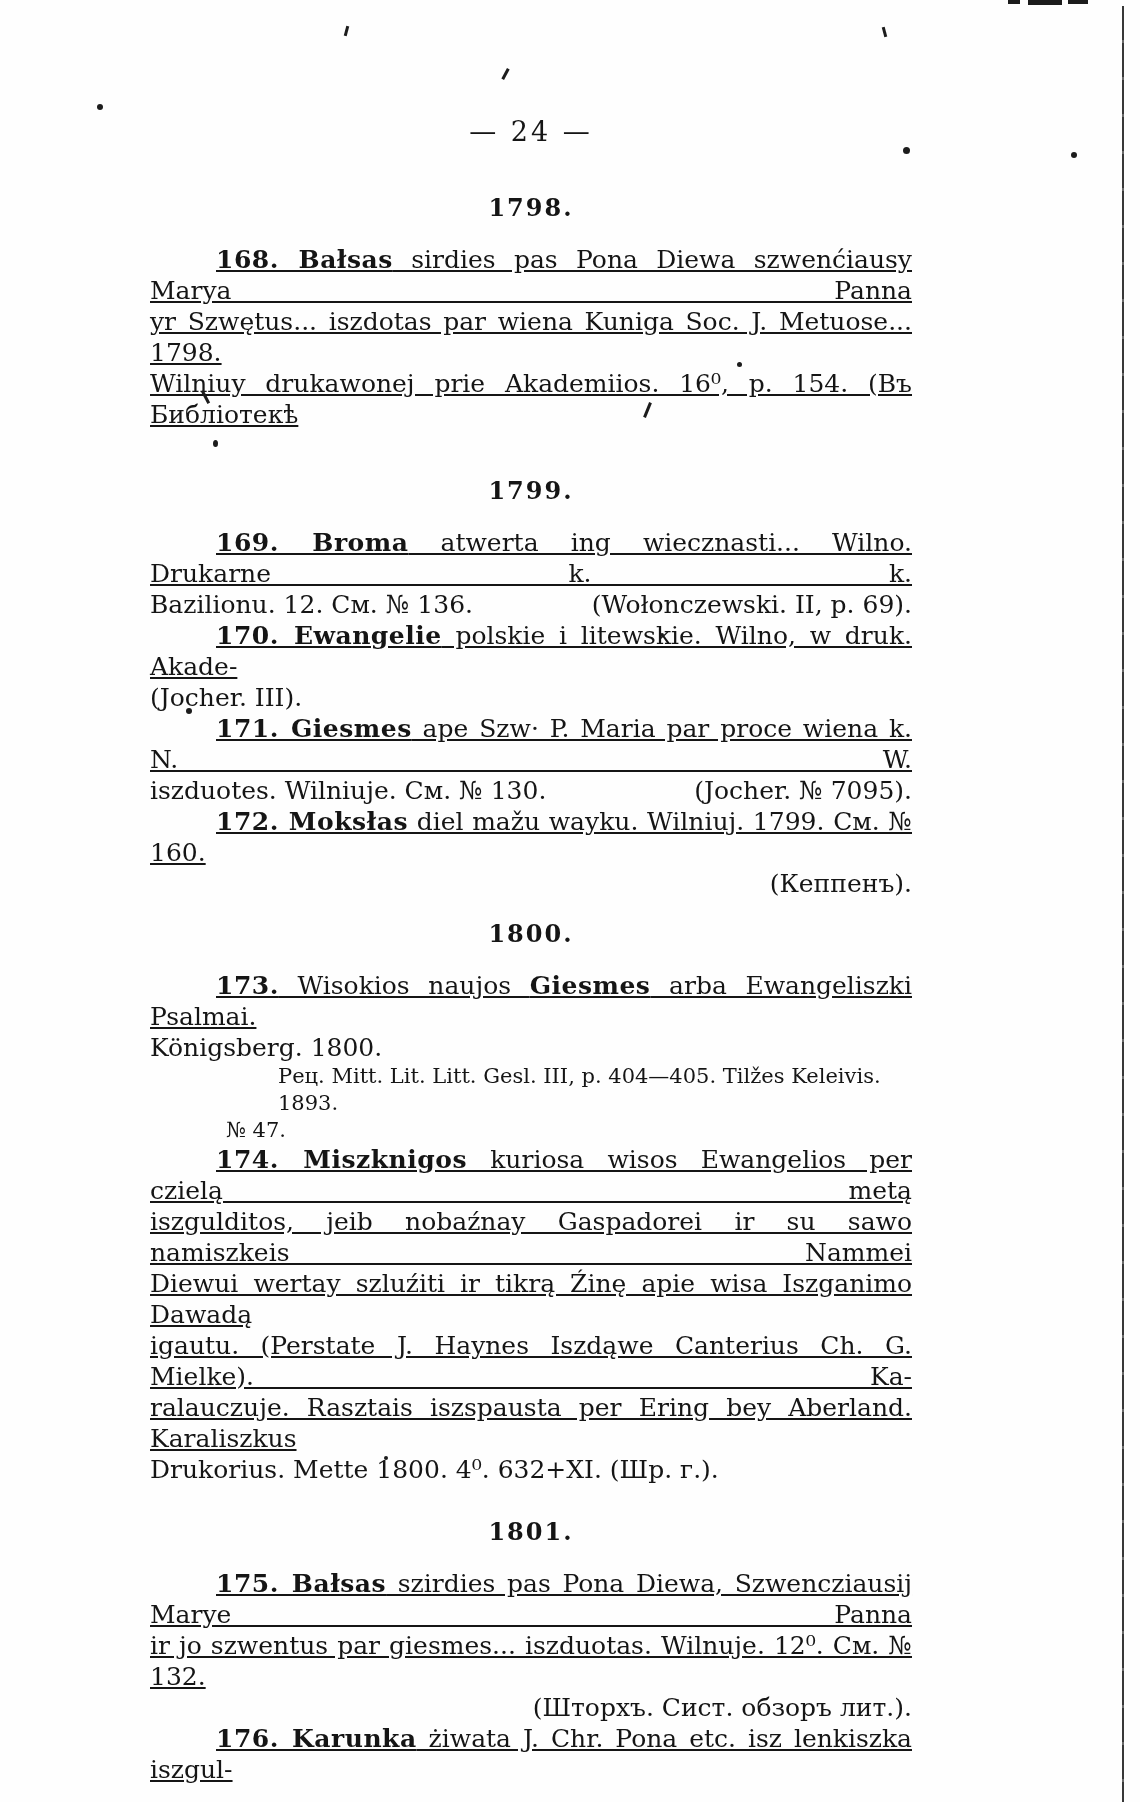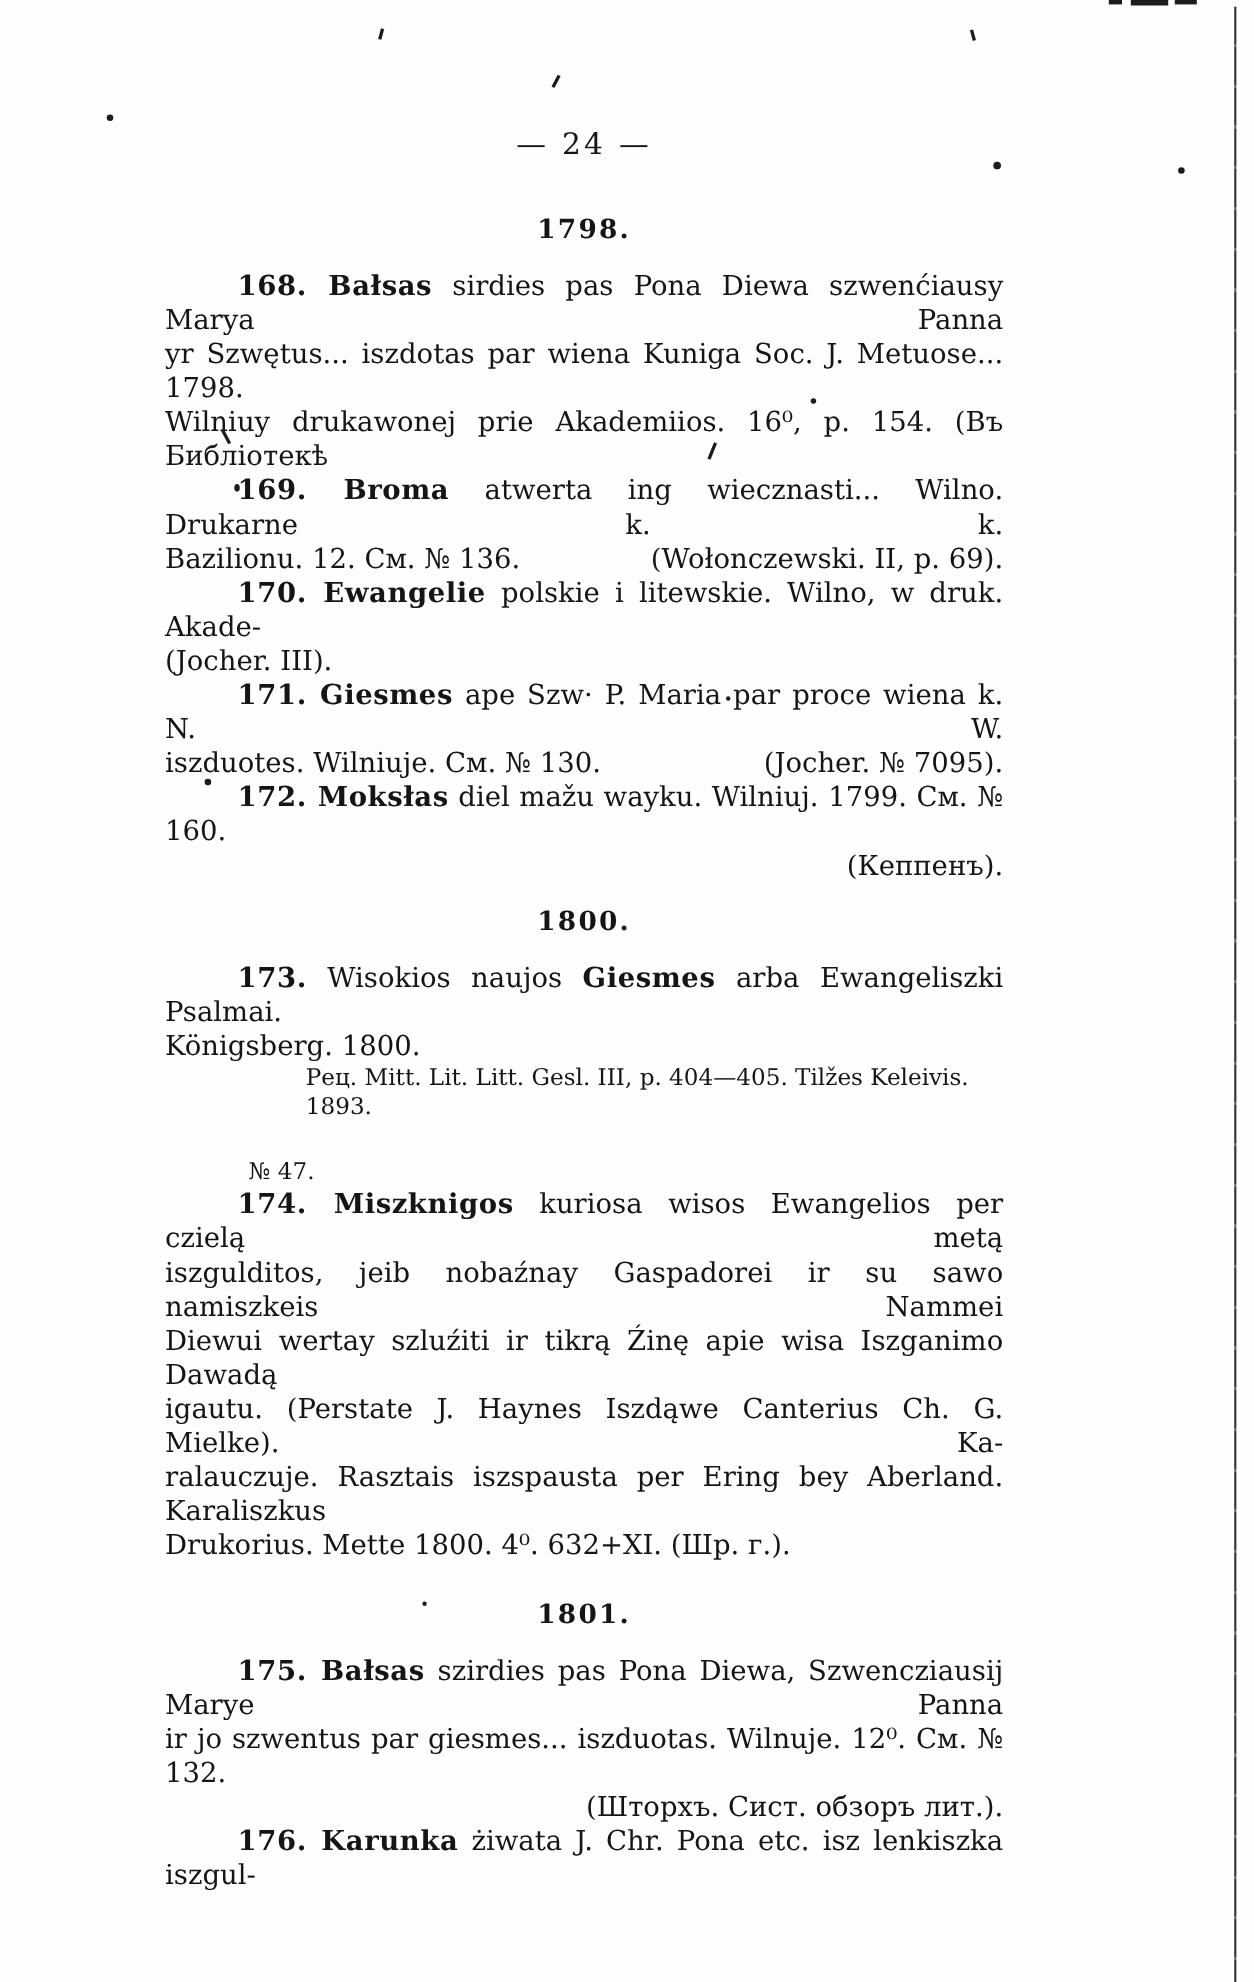--- a/index.html
+++ b/index.html
@@ -7,28 +7,28 @@
     width:1140px;height:1802px;position:relative;overflow:hidden;
     background:#fefefe;color:#151515;
     font-family:"DejaVu Serif","Liberation Serif",serif;
   }
   .page-col{position:absolute;left:150px;top:0;width:762px;}
   .pageno{margin-top:116px;text-align:center;font-size:27px;font-weight:normal;letter-spacing:3px;}
   .year{font-size:24px;font-weight:bold;text-align:center;letter-spacing:2px;margin:46px 0 22px 0;}
   .year.tight{margin-top:20px;}
   .year.mid{margin-top:32px;}
   .line{font-size:25px;line-height:31px;margin:0;text-align:left;}
-  .just{text-align:justify;text-align-last:justify;}
+  .just{text-align:justify;text-align-last:justify;text-decoration:underline;}
   .indent{text-indent:66px;}
   .b{font-weight:bold;letter-spacing:.5px;}
   .split{display:flex;justify-content:space-between;}
   .r-only{text-align:right;}
   .small{font-size:21px;line-height:27px;}
   .note1{padding-left:128px;}
-  .note2{padding-left:76px;margin-top:32px;}
+  .note2{padding-left:76px;}
   
   .edge-line{position:absolute;left:1122px;top:6px;width:2px;height:1796px;
     background:repeating-linear-gradient(to bottom,#383838 0 34px,#6a6a6a 34px 37px);}
   .tick,.speck{position:absolute;background:#1c1c1c;}
   .speck{border-radius:50%;}
 </style>
 </head>
 <body>
 
 <div class="page-col">
@@ -38,20 +38,21 @@
   <section>
     <div class="year">1798.</div>
     <div>
       <p class="line just indent"><span class="b">168. Bałsas</span><span> sirdies pas Pona Diewa szwenćiausy Marya Panna</span></p>
       <p class="line just"><span>yr Szwętus... iszdotas par wiena Kuniga Soc. J. Metuose... 1798.</span></p>
       <p class="line just"><span>Wilniuy drukawonej prie Akademiios. 16⁰, p. 154. (Въ Библіотекѣ</span></p>
     </div>
   </section>
 
   <section>
+    <div class="year">1799.</div>
     <div>
       <p class="line just indent"><span class="b">169. Broma</span><span> atwerta ing wiecznasti... Wilno. Drukarne k. k.</span></p>
       <p class="line split">
           <span>Bazilionu. 12. См. № 136.</span>
           <span>(Wołonczewski. II, p. 69).</span>
         </p>
     </div>
     <div>
       <p class="line just indent"><span class="b">170. Ewangelie</span><span> polskie i litewskie. Wilno, w druk. Akade-</span></p>
       <p class="line split">

